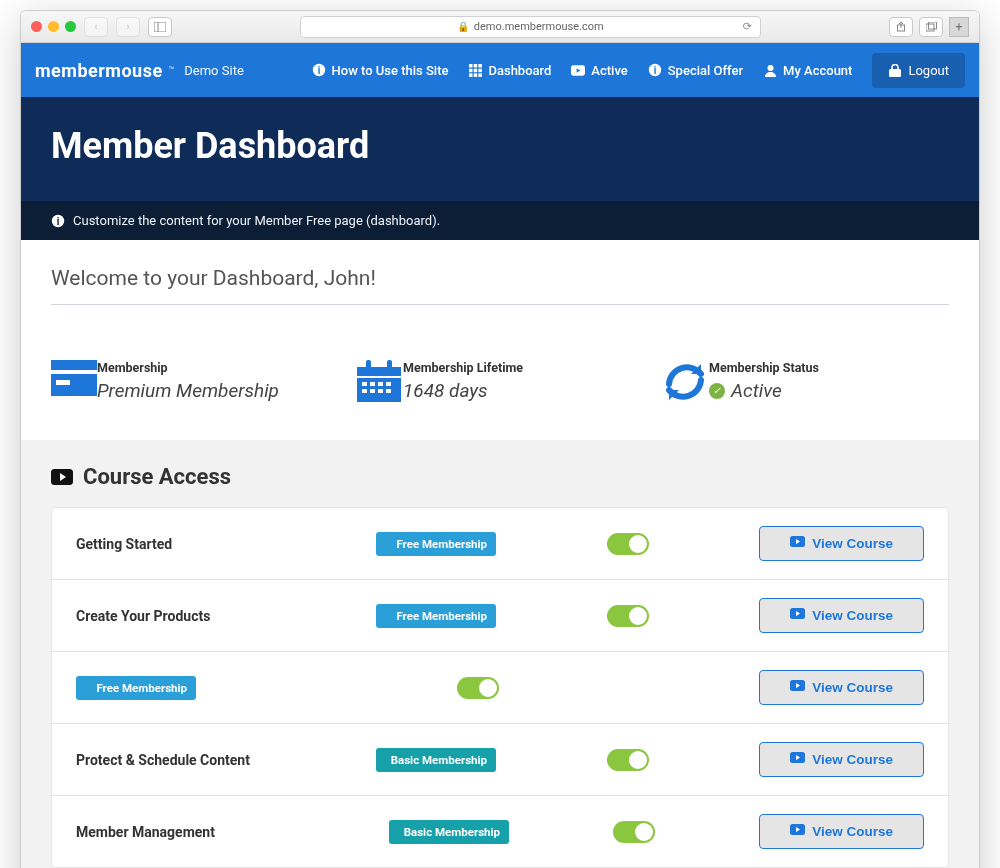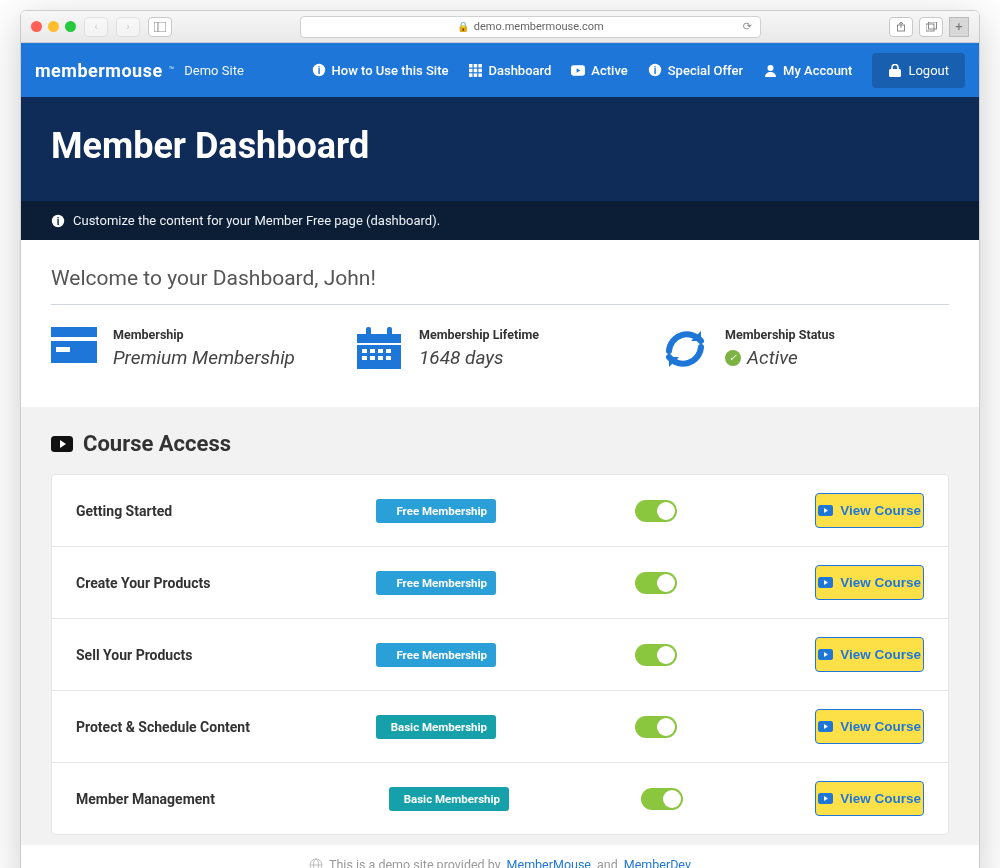--- a/index.html
+++ b/index.html
@@ -84,21 +84,21 @@
     color:#eef2f7;font-size:13px;padding:12px 30px;
     display:flex;align-items:center;gap:8px;
   }
 
   .content{padding:26px 30px 0;}
   .welcome{
     font-size:21px;color:#555;
     padding-bottom:14px;border-bottom:1px solid #d0d6dc;margin-bottom:22px;
   }
   .stats{display:flex;gap:20px;margin-bottom:36px;}
-  .stat{flex:1;display:flex;gap:16px;align-items:flex-start;}
+  .stat{flex:1;display:flex;align-items:flex-start;margin-top:33px;}
   .stat-ic{width:46px;height:44px;color:var(--blue);}
   .stat-lbl{font-size:12.5px;font-weight:700;color:#333;margin-bottom:4px;}
   .stat-val{font-size:19px;color:#444;display:flex;align-items:center;gap:6px;font-style:italic;}
   .check{width:16px;height:16px;background:#7cb342;border-radius:50%;display:inline-flex;align-items:center;justify-content:center;color:#fff;font-size:10px;}
 
   .course-section{background:var(--light);padding:24px 30px 10px;margin:0 -30px;}
   .course-title{display:flex;align-items:center;gap:10px;font-size:22px;font-weight:700;margin-bottom:18px;}
   .course-list{background:#fff;border:1px solid var(--border);border-radius:4px;}
   .course-row{
     display:flex;align-items:center;padding:18px 24px;border-bottom:1px solid var(--border);gap:20px;
@@ -110,23 +110,23 @@
     flex:0 0 auto;width:120px;text-align:right;
   }
   .badge.free{background:#2a9fd8;}
   .badge.basic{background:var(--teal);}
   .toggle-wrap{flex:1;display:flex;justify-content:center;}
   .toggle{
     width:42px;height:22px;background:var(--green);border-radius:11px;position:relative;cursor:pointer;
   }
   .toggle::after{content:"";position:absolute;right:2px;top:2px;width:18px;height:18px;background:#fff;border-radius:50%;}
   .view-btn{
-    flex:0 0 auto;border:1.5px solid var(--blue);color:var(--blue);background:#fde047;
-    padding:9px 2px;border-radius:4px;font-size:13.5px;font-weight:700;
-    display:flex;align-items:center;gap:7px;cursor:pointer;
+    flex:0 0 auto;border:1.5px solid var(--blue);color:var(--blue);background:#e5e5e5;
+    padding:9px 30px;border-radius:4px;font-size:13.5px;font-weight:700;
+    display:flex;gap:7px;cursor:pointer;
   }
   .footer{
     text-align:center;font-size:12.5px;color:#9a9a9a;padding:12px 0 14px;
     display:flex;align-items:center;justify-content:center;gap:6px;
   }
   .footer a{color:var(--blue);text-decoration:none;}
   .globe{color:#bbb;}
 
   svg{display:block;}
 </style>
@@ -348,21 +348,20 @@
               </div>
               <button class="view-btn">
                 <svg width="15" height="11" viewBox="0 0 15 11">
                   <rect width="15" height="11" rx="2.5" fill="currentColor"></rect>
                   <path d="M6 3l4 2.5L6 8z" fill="#fff"></path>
                 </svg>
                 <span>View Course</span>
               </button>
             </div>
             <div class="course-row">
-              <div class="course-name">Sell Your Products</div>
               <div class="badge free">Free Membership</div>
               <div class="toggle-wrap">
                 <div class="toggle"></div>
               </div>
               <button class="view-btn">
                 <svg width="15" height="11" viewBox="0 0 15 11">
                   <rect width="15" height="11" rx="2.5" fill="currentColor"></rect>
                   <path d="M6 3l4 2.5L6 8z" fill="#fff"></path>
                 </svg>
                 <span>View Course</span>

